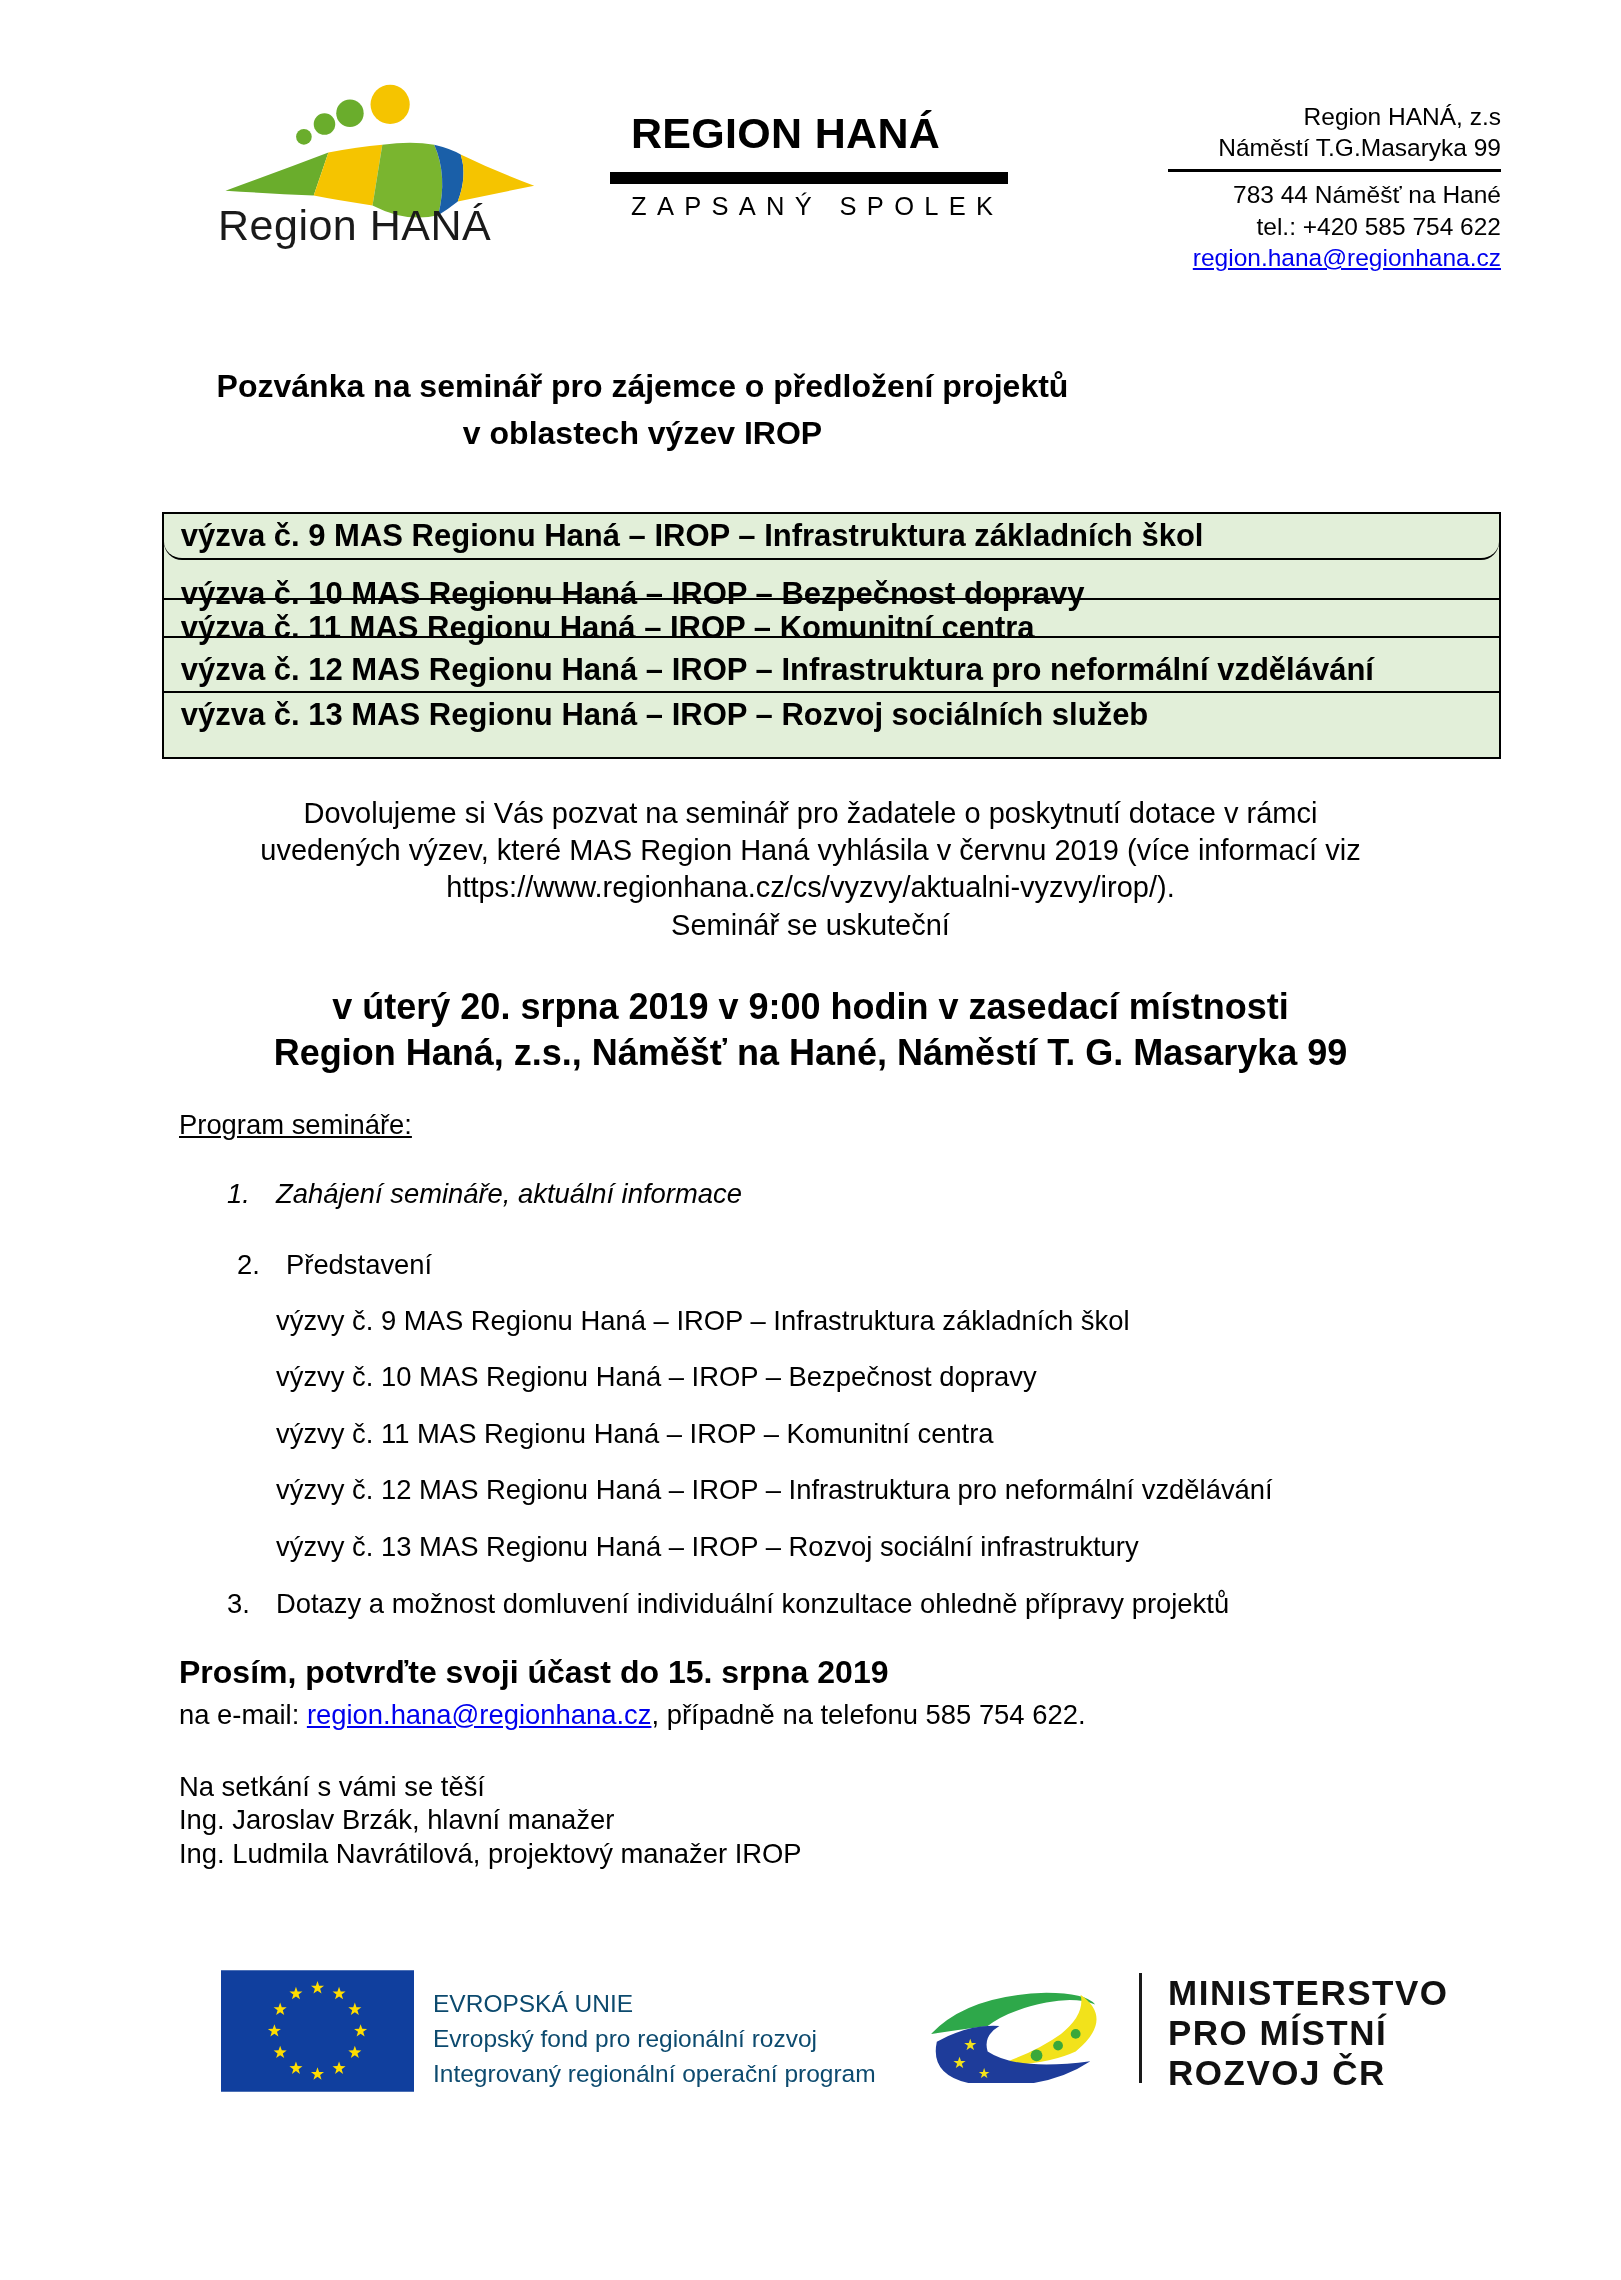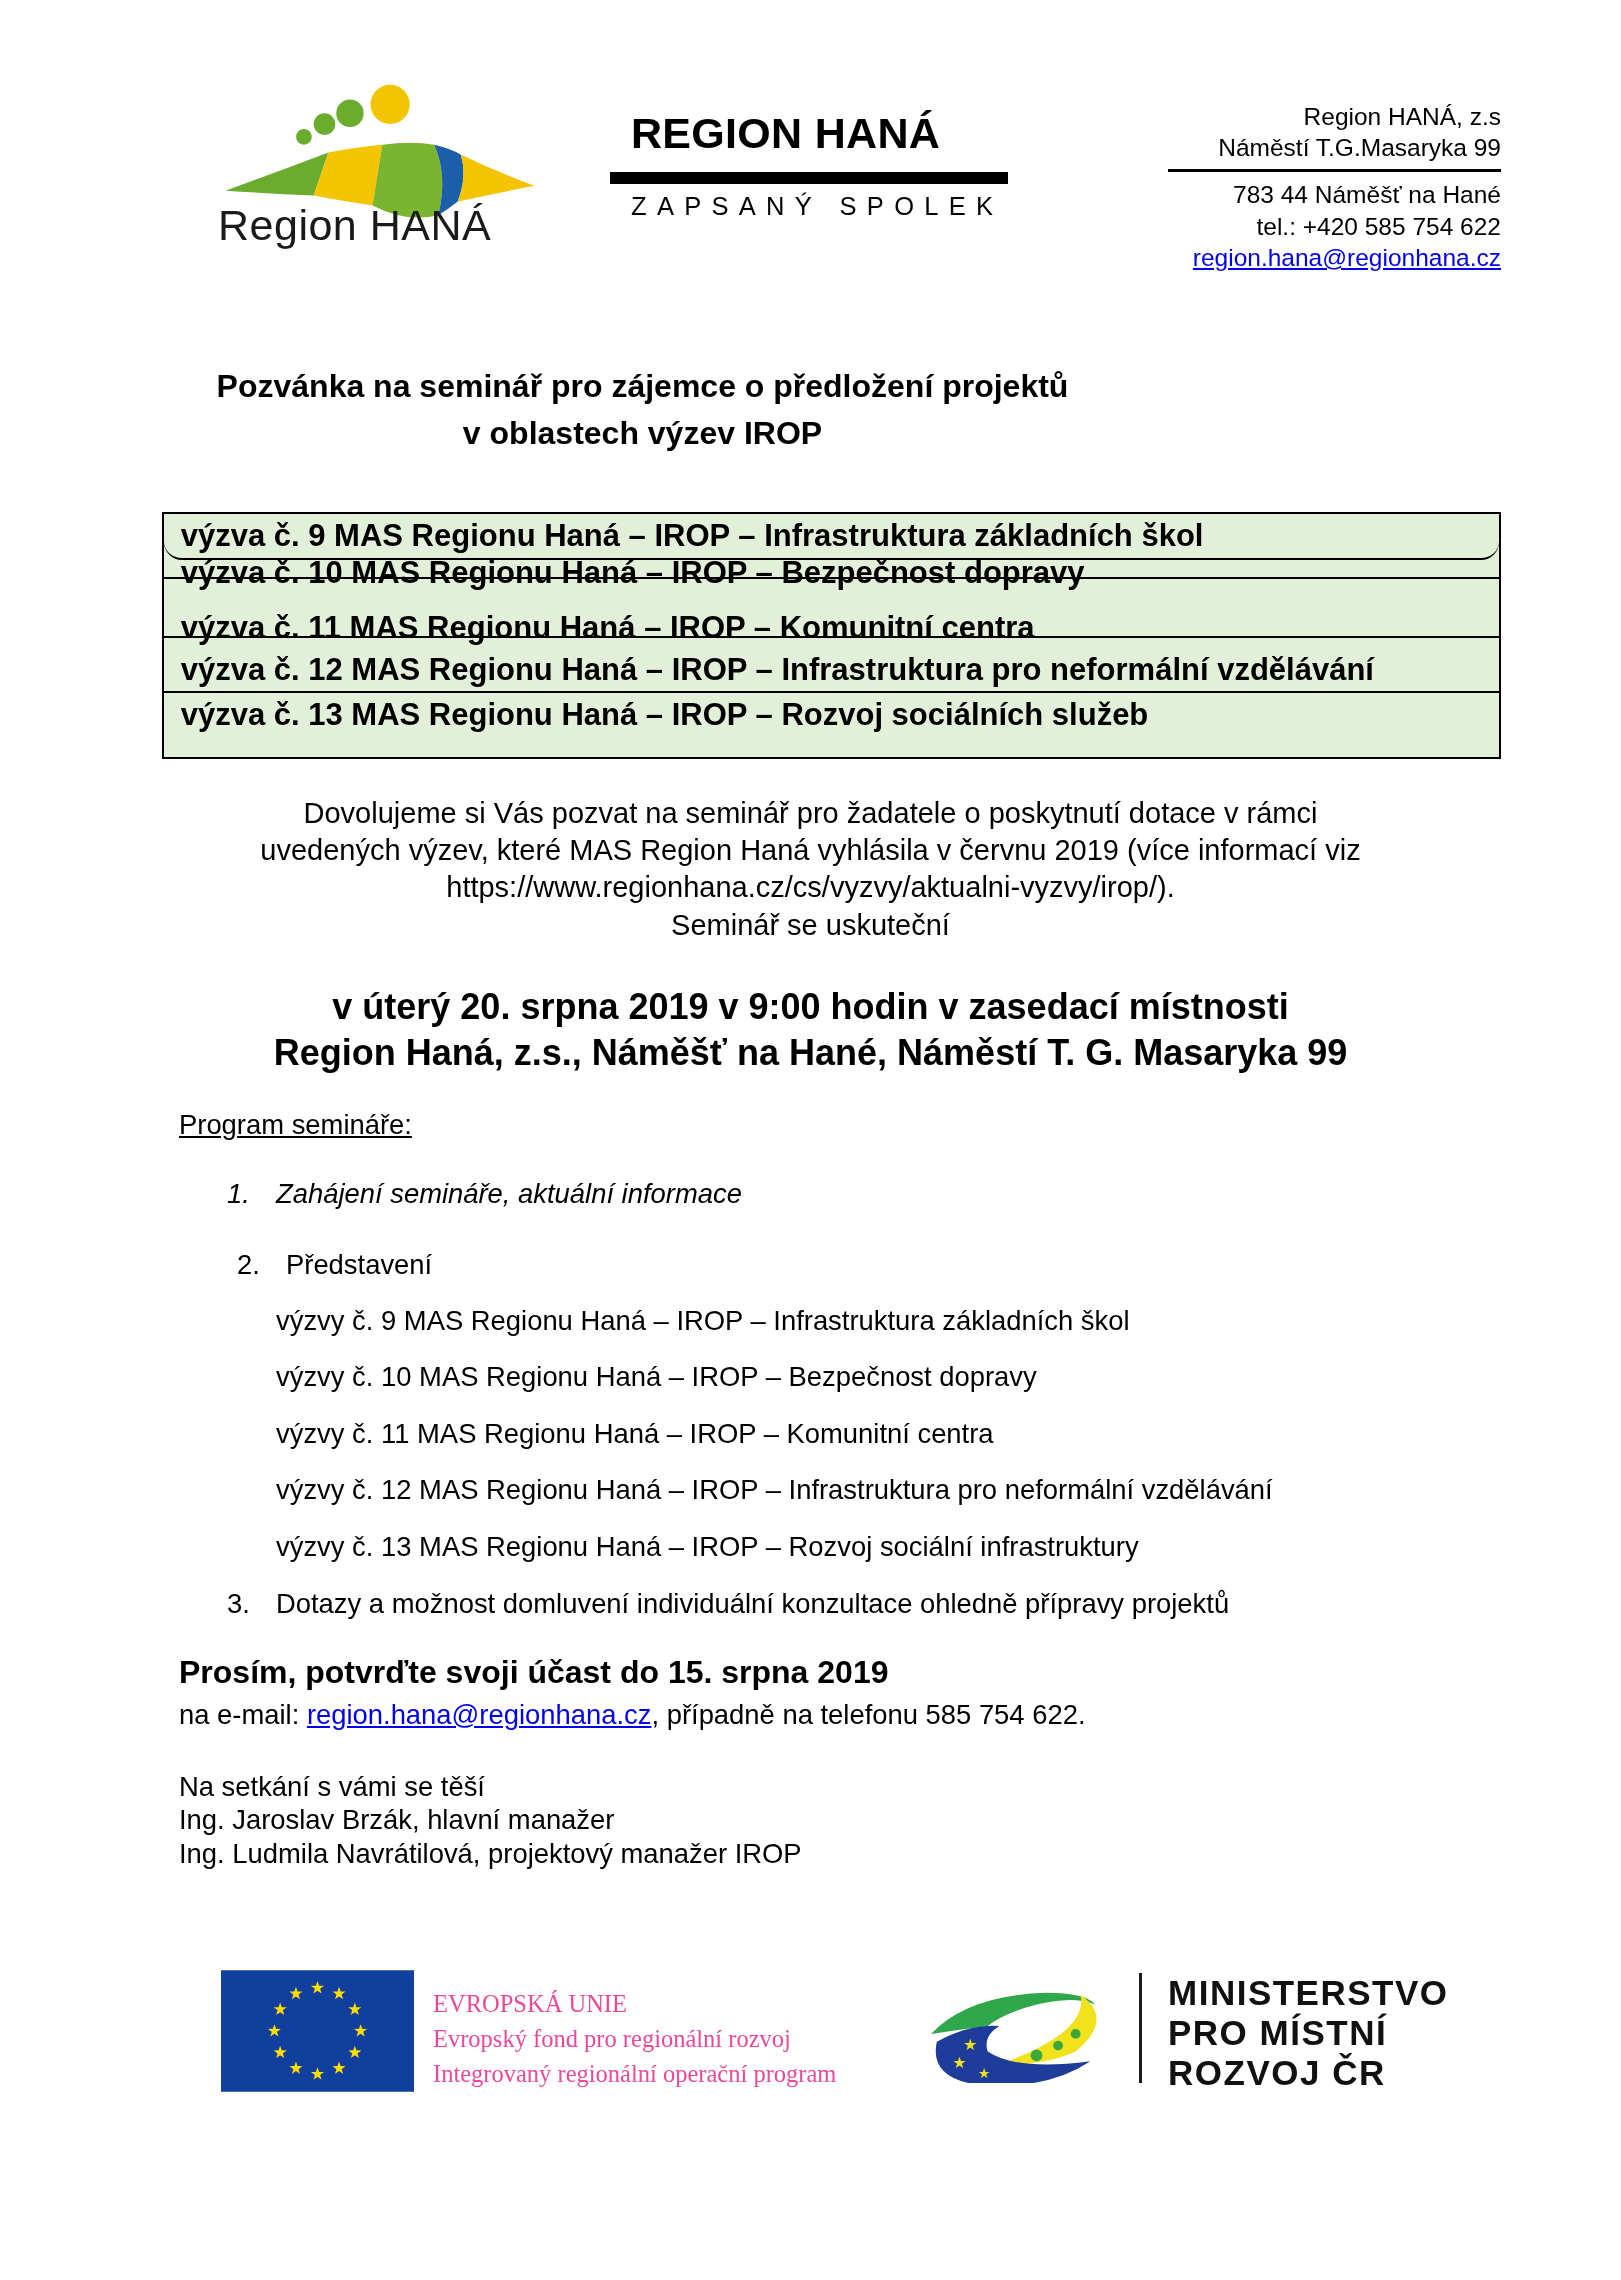--- a/index.html
+++ b/index.html
@@ -74,21 +74,21 @@
   #confirm-line { left: 179px; top: 1699px; font-size: 27.4px; white-space: nowrap; }
   #confirm-line a { color: #0000ee; text-decoration: underline; }
 
   .sig { left: 179px; font-size: 27.4px; white-space: nowrap; }
   #sig1 { top: 1771px; }
   #sig2 { top: 1804px; }
   #sig3 { top: 1838px; }
 
   
   #eu-flag { left: 221px; top: 1970px; width: 193px; height: 122px; }
-  .eu-text { left: 433px; font-size: 24.5px; white-space: nowrap; color: #ec4899; font-family: Liberation Serif, serif; }
+  .eu-text { left: 433px; font-size: 24.5px; white-space: nowrap; color: #0c4a6e; }
   #eu1 { top: 1990px; }
   #eu2 { top: 2025px; }
   #eu3 { top: 2060px; }
 
   #mmr-logo { left: 929px; top: 1975px; width: 176px; height: 108px; }
   #mmr-divider { left: 1139px; top: 1973px; width: 2.9px; height: 110px; background: #1a1a1a; }
   .mmr-text { left: 1168px; font-size: 35px; font-weight: bold; white-space: nowrap; letter-spacing: 1.5px; color: #111; }
   #mmr1 { top: 1973px; }
   #mmr2 { top: 2013px; }
   #mmr3 { top: 2053px; }
@@ -118,21 +118,21 @@
 <div id="addr-rule" class="abs"></div>
 <div id="addr3" class="abs addr">783 44 Náměšť na Hané</div>
 <div id="addr4" class="abs addr">tel.: +420 585 754 622</div>
 <div id="addr5" class="abs addr">region.hana@regionhana.cz</div>
 
 <div id="title1" class="abs title-line">Pozvánka na seminář pro zájemce o předložení projektů</div>
 <div id="title2" class="abs title-line">v oblastech výzev IROP</div>
 
 <div id="calls-table" class="abs">
   <div class="call-row" style="top:0;height:46px;border-radius:18px;">výzva č. 9 MAS Regionu Haná – IROP – Infrastruktura základních škol</div>
-  <div class="call-row" style="top:37px;height:28px;">výzva č. 10 MAS Regionu Haná – IROP – Bezpečnost dopravy</div>
+  <div class="call-row" style="top:58px;height:28px;">výzva č. 10 MAS Regionu Haná – IROP – Bezpečnost dopravy</div>
   <div class="call-row" style="top:92px;height:32px;">výzva č. 11 MAS Regionu Haná – IROP – Komunitní centra</div>
   <div class="call-row" style="top:134px;height:45px;">výzva č. 12 MAS Regionu Haná – IROP – Infrastruktura pro neformální vzdělávání</div>
   <div class="call-row last" style="top:179px;height:64px;">výzva č. 13 MAS Regionu Haná – IROP – Rozvoj sociálních služeb</div>
 </div>
 
 <div id="inv1" class="abs inv-line">Dovolujeme si Vás pozvat na seminář pro žadatele o poskytnutí dotace v rámci</div>
 <div id="inv2" class="abs inv-line">uvedených výzev, které MAS Region Haná vyhlásila v červnu 2019 (více informací viz</div>
 <div id="inv3" class="abs inv-line">https://www.regionhana.cz/cs/vyzvy/aktualni-vyzvy/irop/).</div>
 <div id="inv4" class="abs inv-line">Seminář se uskuteční</div>
 

